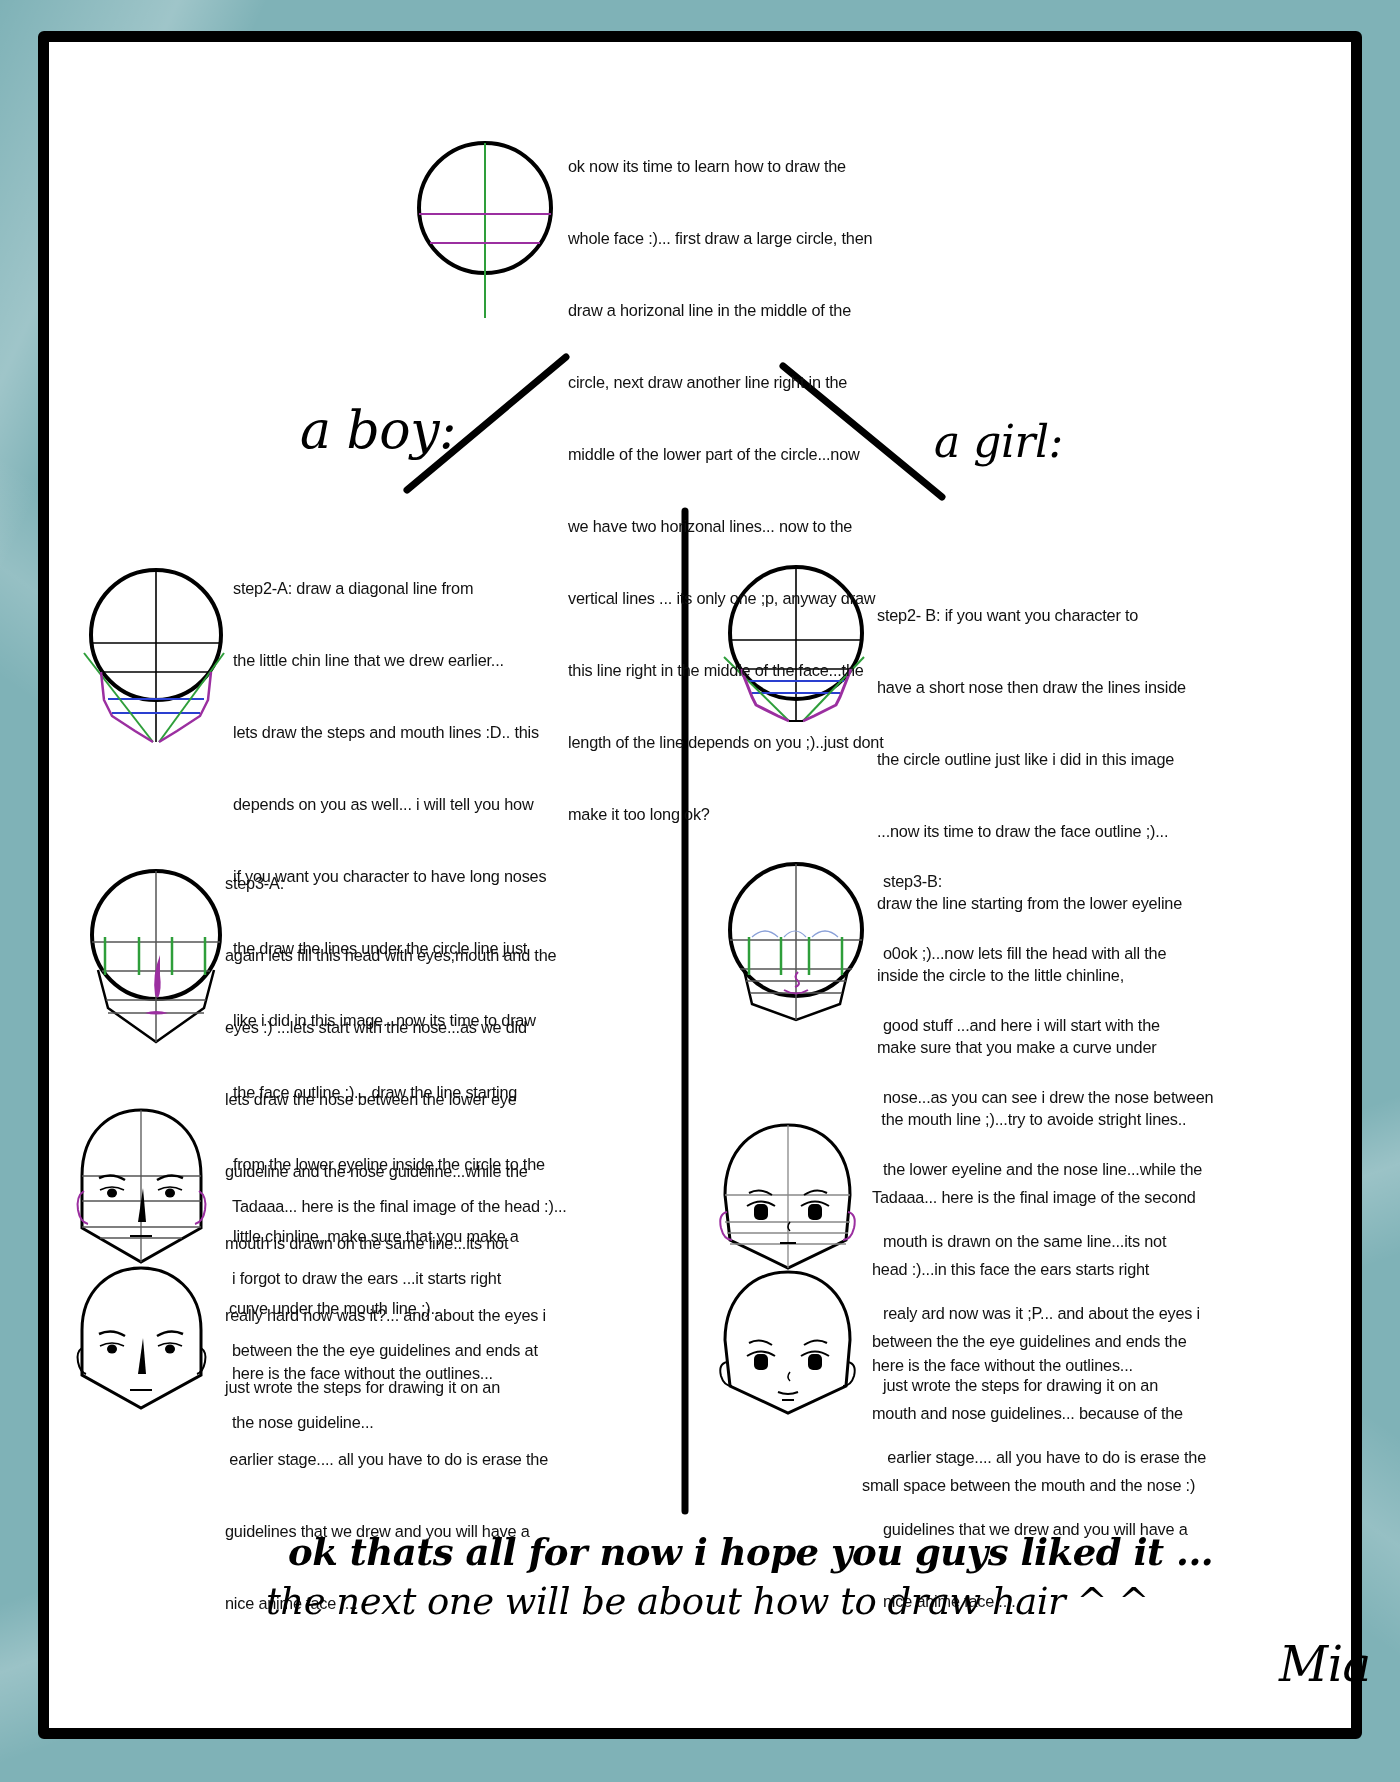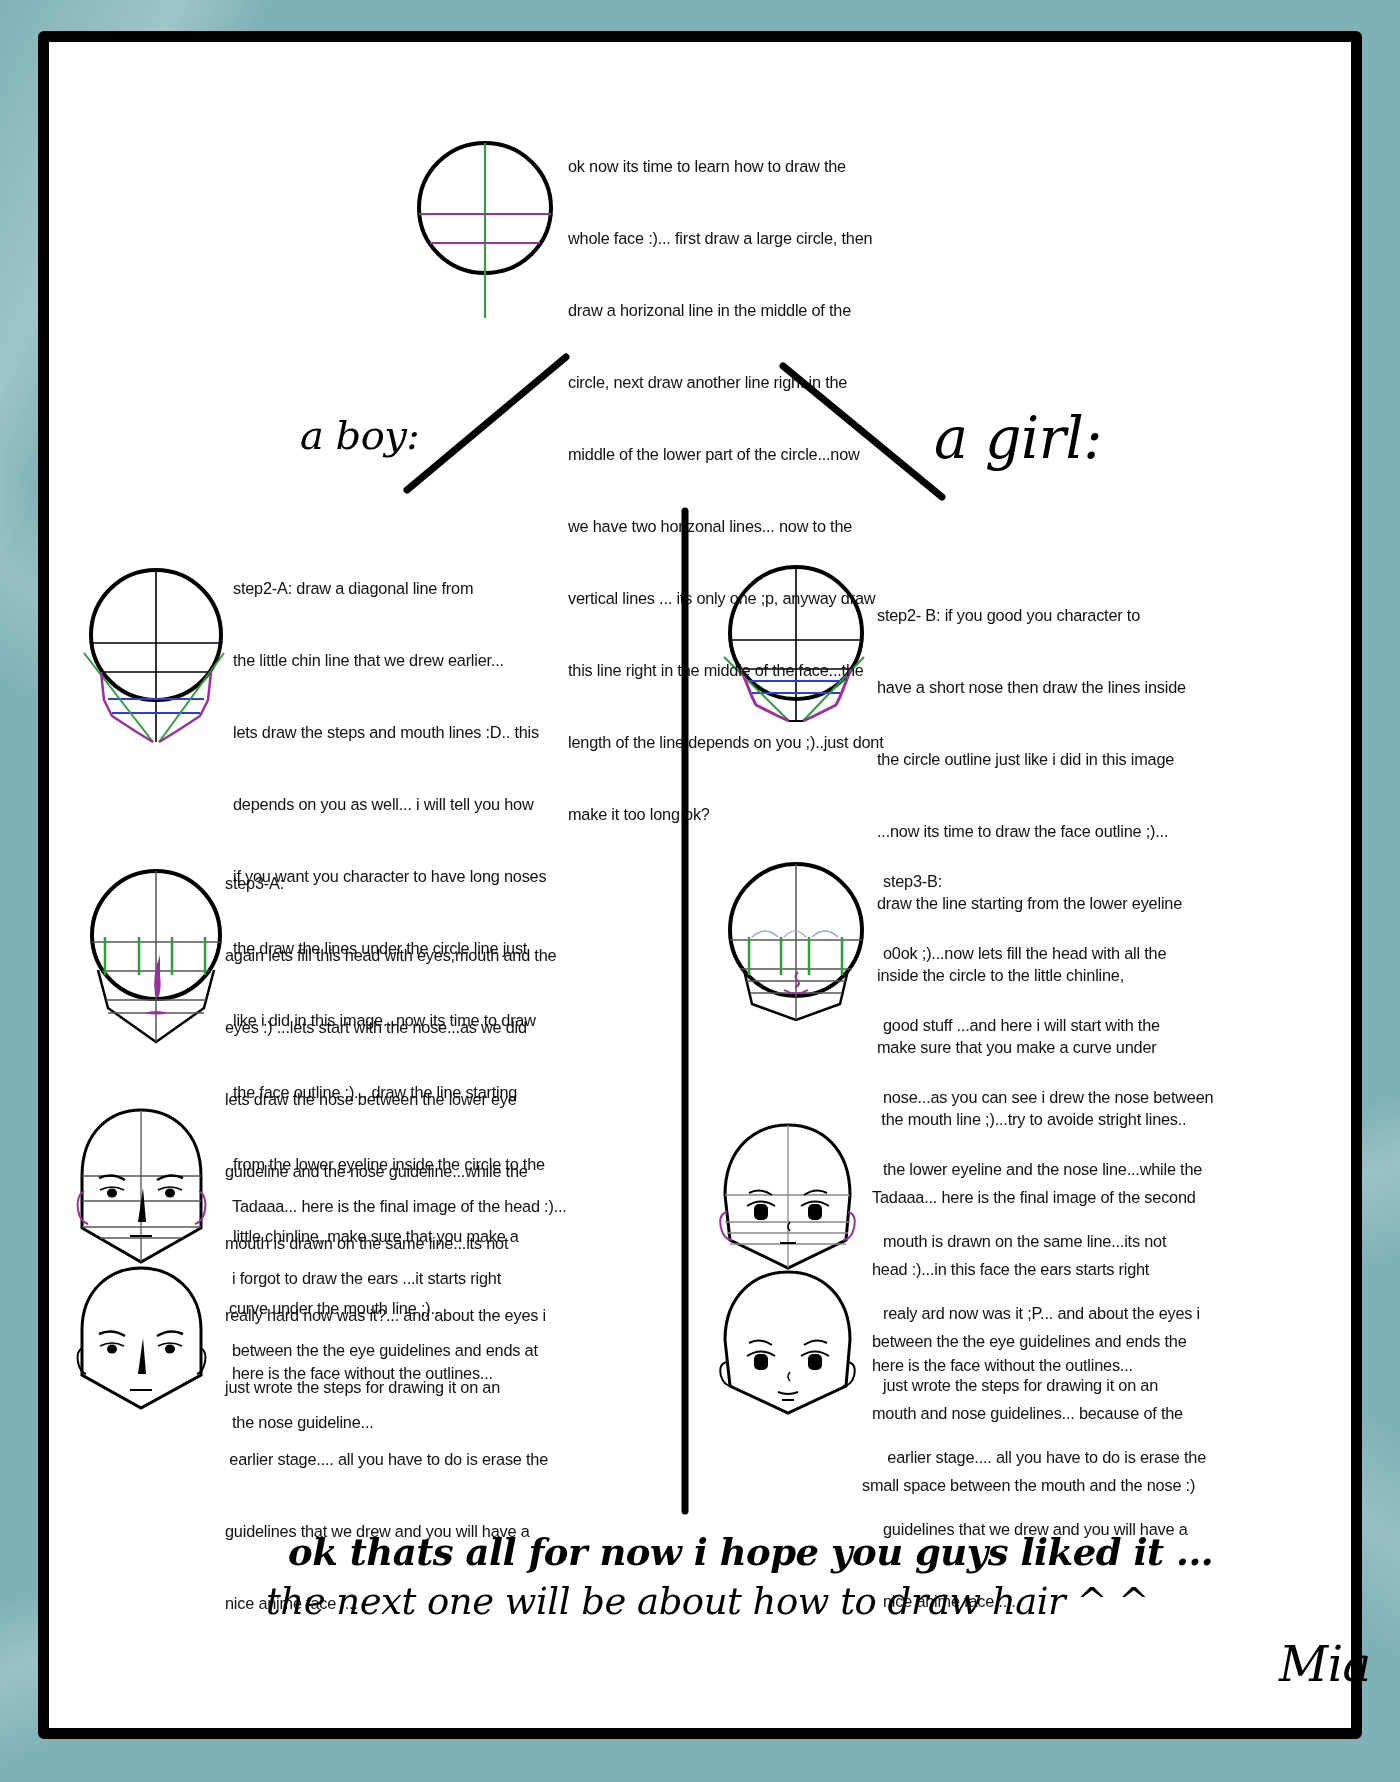--- a/index.html
+++ b/index.html
@@ -173,39 +173,39 @@
   <div>draw a horizonal line in the middle of the</div>
   <div>circle, next draw another line right in the</div>
   <div>middle of the lower part of the circle...now</div>
   <div>we have two horizonal lines... now to the</div>
   <div>vertical lines ... its only one ;p, anyway draw</div>
   <div>this line right in the middle of the face...the</div>
   <div>length of the line depends on you ;)..just dont</div>
   <div>make it too long ok?</div>
 </div>
 
-<div class="script" style="left:300px;top:412px;font-size:40px;">a boy:</div>
-<div class="script" style="left:934px;top:405px;font-size:57px;">a girl:</div>
+<div class="script" style="left:300px;top:400px;font-size:52px;">a boy:</div>
+<div class="script" style="left:934px;top:416px;font-size:44px;">a girl:</div>
 
 <div class="para" style="left:233px;top:528px;">
   <div>step2-A: draw a diagonal line from</div>
   <div>the little chin line that we drew earlier...</div>
   <div>lets draw the steps and mouth lines :D.. this</div>
   <div>depends on you as well... i will tell you how</div>
   <div>if you want you character to have long noses</div>
   <div>the draw the lines under the circle line just</div>
   <div>like i did in this image...now its time to draw</div>
   <div>the face outline ;)... draw the line starting</div>
   <div>from the lower eyeline inside the circle to the</div>
   <div>little chinline, make sure that you make a</div>
   <div style="margin-left:-4px;">curve under the mouth line ;)..</div>
 </div>
 
 <div class="para" style="left:877px;top:555px;">
-  <div>step2- B: if you good you character to</div>
+  <div>step2- B: if you want you character to</div>
   <div>have a short nose then draw the lines inside</div>
   <div>the circle outline just like i did in this image</div>
   <div>...now its time to draw the face outline ;)...</div>
   <div>draw the line starting from the lower eyeline</div>
   <div>inside the circle to the little chinline,</div>
   <div>make sure that you make a curve under</div>
   <div> the mouth line ;)...try to avoide stright lines..</div>
 </div>
 
 <div class="para" style="left:225px;top:823px;">

